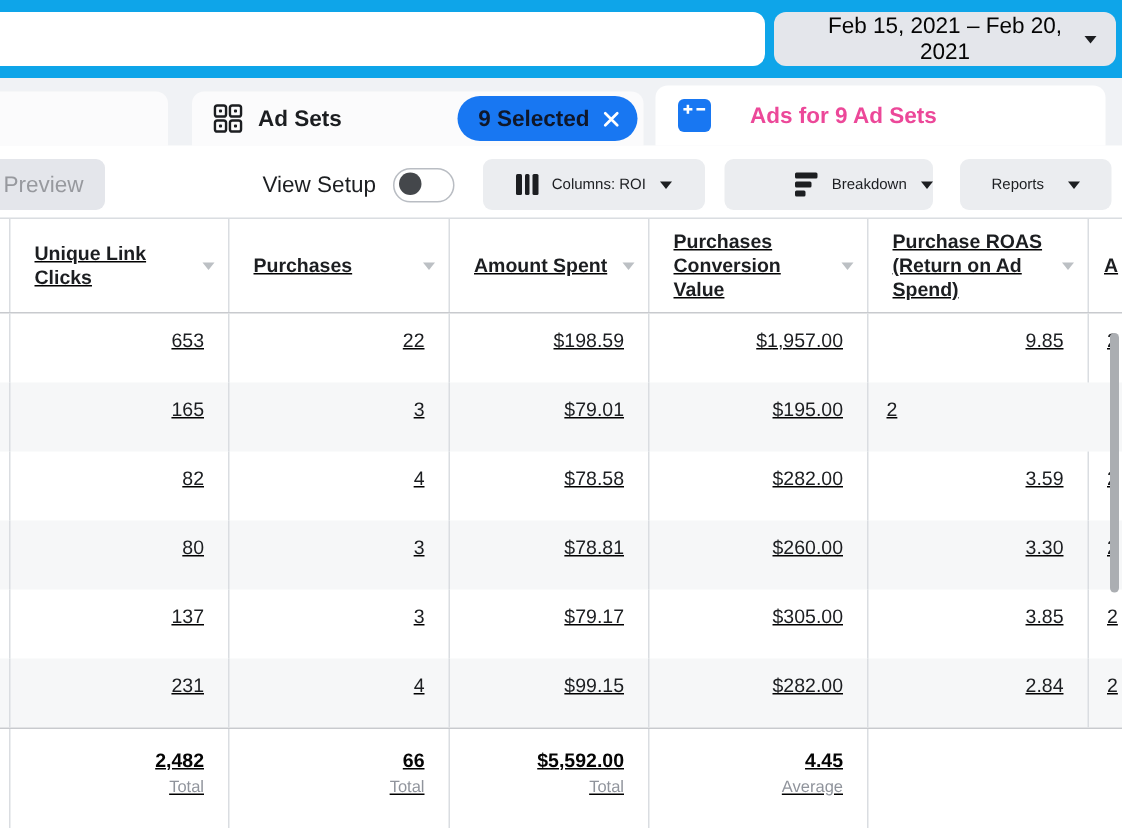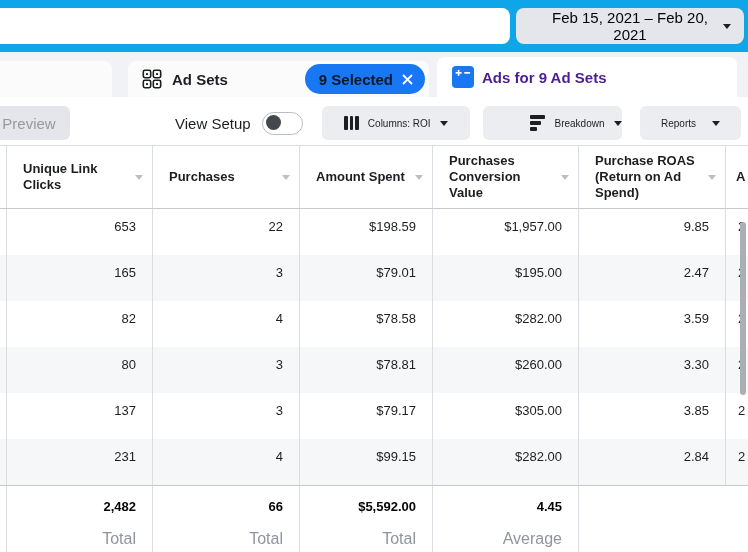--- a/index.html
+++ b/index.html
@@ -23,21 +23,21 @@
   .tabrow { position:absolute; left:0; top:52px; width:748px; height:45px; background:#F0F2F5; }
   .tab { position:absolute; border-radius:8px 8px 0 0; display:flex; align-items:center; cursor:pointer; }
   .tab-partial { left:-30px; top:9px; width:142px; height:36px; background:#FBFBFC; }
   .tab-adsets { left:128px; top:9px; width:301px; height:36px; background:#FBFBFC; padding:0 4px 0 14px; }
   .tab-adsets .tab-label { font-size:15px; font-weight:700; color:#1C1E21; margin-left:10px; }
   .pill { margin-left:auto; height:30px; background:#1877F2; border-radius:15px;
     display:flex; align-items:center; padding:0 12px 0 14px; cursor:pointer; }
   .pill .pill-label { color:#0f172a; font-size:15px; font-weight:700; }
   .pill svg { margin-left:9px; }
   .tab-ads { left:437px; top:5px; width:300px; height:40px; background:#FFFFFF; padding:0 0 0 15px; }
-  .tab-ads .tab-label { font-size:15px; font-weight:700; color:#4c1d95; margin-left:8px; }
+  .tab-ads .tab-label { font-size:15px; font-weight:700; color:#ec4899; margin-left:26px; }
 
   
   .toolbar { position:absolute; left:0; top:97px; width:748px; height:48px; background:#FFFFFF; }
   .preview-btn { position:absolute; left:-12px; top:9px; width:82px; height:34px;
     background:#E4E6EB; border:none; border-radius:6px; color:#97999E; font-size:15px;
     font-family:inherit; cursor:default; }
   .view-setup { position:absolute; left:175px; top:9px; height:34px; display:flex; align-items:center; }
   .view-setup-label { font-size:15px; color:#1C1E21; }
   .toggle { position:relative; width:41px; height:23px; border:1.5px solid #B9BDC3; border-radius:12px;
     background:#FFFFFF; margin-left:11px; cursor:pointer; }
@@ -53,37 +53,37 @@
   .columns-icon span { width:3.5px; height:14px; background:#1C1E21; border-radius:1px; }
   .breakdown-icon { display:flex; flex-direction:column; gap:2.5px; width:15px; }
   .breakdown-icon span { height:3.5px; background:#1C1E21; border-radius:1px; }
   .breakdown-icon span:nth-child(1){ width:15px; }
   .breakdown-icon span:nth-child(2){ width:11px; }
   .breakdown-icon span:nth-child(3){ width:7px; }
 
   
   .table { position:absolute; left:0; top:145px; width:748px; height:407px; background:#FFFFFF;
     border-top:1px solid #DADDE1; }
-  .grid-row { display:grid; grid-template-columns:7px 146px 147px 133px 146px 147px 22px; }
+  .grid-row { display:grid; grid-template-columns:7px 146px 147px 133px 146px 147px 22px;text-decoration:underline; }
   .cell { border-right:1px solid #DADDE1; overflow:hidden; }
   .grid-row .cell:last-child { border-right:none; }
   .thead { height:63px; border-bottom:1px solid #C8CACE; }
   .th { position:relative; display:flex; align-items:center; padding:0 24px 0 16px;
     font-size:13px; font-weight:700; color:#1C1E21; line-height:16px; cursor:pointer; }
   .sort-caret { position:absolute; right:9px; top:50%; margin-top:-2px; width:0; height:0;
     border-left:4px solid transparent; border-right:4px solid transparent; border-top:5px solid #BCC0C4; }
   .th-partial { padding:0 0 0 10px; }
   .tr { height:46px; }
   .tr:nth-child(even) { background:#F6F7F8; }
   .td { padding:10px 16px 0 8px; text-align:right; font-size:13px; color:#1C1E21; cursor:default; }
   .td-partial { text-align:left; padding:10px 0 0 12px; }
   .totals { height:68px; border-top:1px solid #C8CACE; background:#FFFFFF; }
   .total-cell { display:flex; flex-direction:column; align-items:flex-end; padding:13px 16px 0 8px; }
   .total-value { font-size:13px; font-weight:700; color:#050505; }
-  .total-label { font-size:16px; color:#90949C; margin-top:16px; }
+  .total-label { font-size:11px; color:#90949C; margin-top:5px; }
 
   .vscrollbar { position:absolute; right:2px; top:76px; width:6px; height:173px;
     background:#ABAEB2; border-radius:3px; cursor:pointer; }
 </style>
 </head>
 <body>
 
 <div class="app">
 
   <div class="topbar">
@@ -210,21 +210,20 @@
         <div class="cell td">$1,957.00</div>
         <div class="cell td">9.85</div>
         <div class="cell td td-partial">2</div>
       </div>
       <div class="grid-row tr">
         <div class="cell"></div>
         <div class="cell td">165</div>
         <div class="cell td">3</div>
         <div class="cell td">$79.01</div>
         <div class="cell td">$195.00</div>
-        <div class="cell td">2.47</div>
         <div class="cell td td-partial">2</div>
       </div>
       <div class="grid-row tr">
         <div class="cell"></div>
         <div class="cell td">82</div>
         <div class="cell td">4</div>
         <div class="cell td">$78.58</div>
         <div class="cell td">$282.00</div>
         <div class="cell td">3.59</div>
         <div class="cell td td-partial">2</div>

